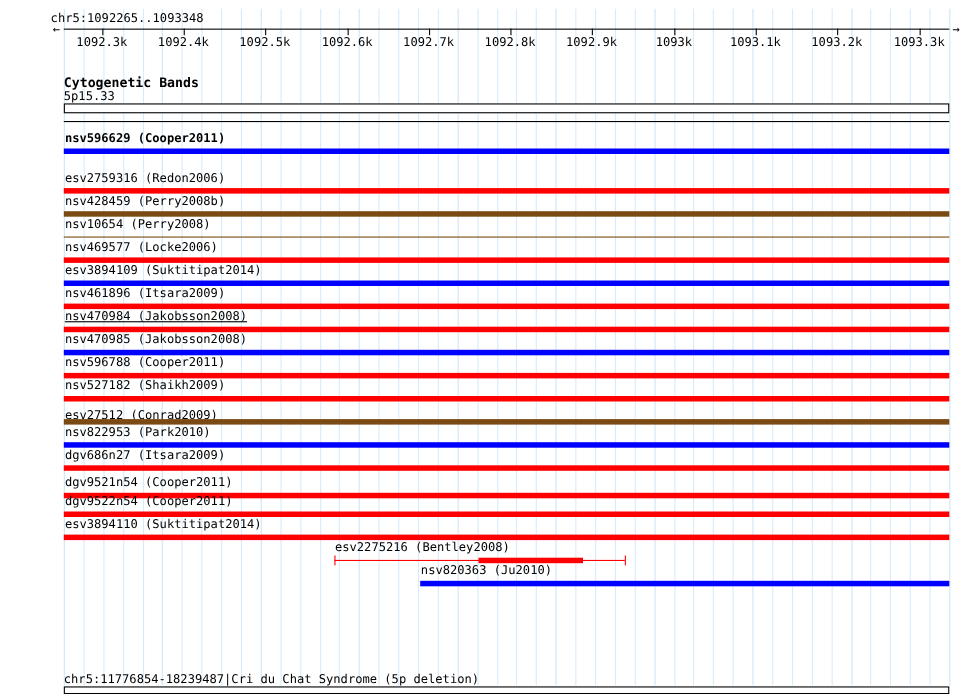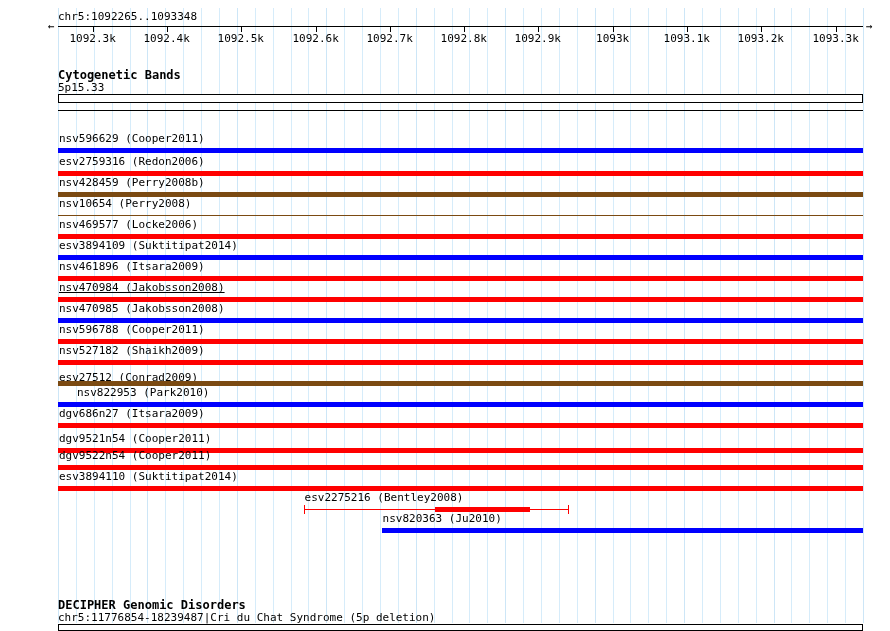--- a/index.html
+++ b/index.html
@@ -33,21 +33,21 @@
     bottom: 0;
     width: 1px;
     background: #d6ecfa;
   }
   .gridline.major {
     background: #cde6f7;
   }
   
   .coord-label {
     position: absolute;
-    left: 58px;
+    left: 46px;
     top: 10px;
     font-size: 11px;
     line-height: 13px;
     white-space: nowrap;
   }
   .ruler {
     position: absolute;
     left: 58px;
     top: 26px;
     width: 805px;
@@ -225,21 +225,21 @@
       <div class="tick-label" style="left: 777.63px;">1093.3k</div>
     </div>
 
   <div class="section-title" style="left:58px; top:68px;">Cytogenetic Bands</div>
   <div class="sub-label" style="left:58px; top:82px;">5p15.33</div>
   <div class="band-box" style="left:58px; top:94px; width:805px; height:9px;"></div>
   <div class="hr-line" style="left:58px; top:110px; width:805px;"></div>
 
 
   <div id="dgv-tracks">
-      <div class="track-row" style="top: 133px;">
+      <div class="track-row" style="top: 120px; font-weight: bold;">
         <div class="track-label" style="left: 59px; top: 0px;">nsv596629 (Cooper2011)</div>
         <div class="track-bar" style="left: 58px; width: 805px; top: 15px; background: rgb(0, 0, 255);"></div>
       </div>
       <div class="track-row" style="top: 156px;">
         <div class="track-label" style="left: 59px; top: 0px;">esv2759316 (Redon2006)</div>
         <div class="track-bar" style="left: 58px; width: 805px; top: 15px; background: rgb(255, 0, 0);"></div>
       </div>
       <div class="track-row" style="top: 177px;">
         <div class="track-label" style="left: 59px; top: 0px;">nsv428459 (Perry2008b)</div>
         <div class="track-bar" style="left: 58px; width: 805px; top: 15px; background: rgb(123, 74, 18);"></div>
@@ -274,21 +274,21 @@
       </div>
       <div class="track-row" style="top: 345px;">
         <div class="track-label" style="left: 59px; top: 0px;">nsv527182 (Shaikh2009)</div>
         <div class="track-bar" style="left: 58px; width: 805px; top: 15px; background: rgb(255, 0, 0);"></div>
       </div>
       <div class="track-row" style="top: 366px;">
         <div class="track-label" style="left: 59px; top: 6px;">esv27512 (Conrad2009)</div>
         <div class="track-bar" style="left: 58px; width: 805px; top: 15px; background: rgb(123, 74, 18);"></div>
       </div>
       <div class="track-row" style="top: 387px;">
-        <div class="track-label" style="left: 59px; top: 0px; margin-left: 18px;">nsv822953 (Park2010)</div>
+        <div class="track-label" style="left: 59px; top: 0px;">nsv822953 (Park2010)</div>
         <div class="track-bar" style="left: 58px; width: 805px; top: 15px; background: rgb(0, 0, 255);"></div>
       </div>
       <div class="track-row" style="top: 408px;">
         <div class="track-label" style="left: 59px; top: 0px;">dgv686n27 (Itsara2009)</div>
         <div class="track-bar" style="left: 58px; width: 805px; top: 15px; background: rgb(255, 0, 0);"></div>
       </div>
       <div class="track-row" style="top: 433px;">
         <div class="track-label" style="left: 59px; top: 0px;">dgv9521n54 (Cooper2011)</div>
         <div class="track-bar" style="left: 58px; width: 805px; top: 15px; background: rgb(255, 0, 0);"></div>
       </div>
@@ -306,17 +306,16 @@
         <div class="track-bar" style="left: 434.724px; width: 95.0061px; top: 15px; background: rgb(255, 0, 0);"></div>
         <div class="cap" style="left: 303.525px; top: 13px; background: rgb(255, 0, 0);"></div>
         <div class="cap" style="left: 567.565px; top: 13px; background: rgb(255, 0, 0);"></div>
       </div>
       <div class="track-row" style="top: 513px;">
         <div class="track-label" style="left: 382.61px; top: 0px;">nsv820363 (Ju2010)</div>
         <div class="track-bar" style="left: 381.61px; width: 481.39px; top: 15px; background: rgb(0, 0, 255);"></div>
       </div>
     </div>
 
-  <div class="section-title" style="left:58px; top:598px;">DECIPHER Genomic Disorders</div>
   <div class="sub-label" style="left:58px; top:612px;">chr5:11776854-18239487|Cri du Chat Syndrome (5p deletion)</div>
   <div class="decipher-box" style="left:58px; top:624px; width:805px; height:7px;"></div>
 
 </div>
 
 </body></html>

